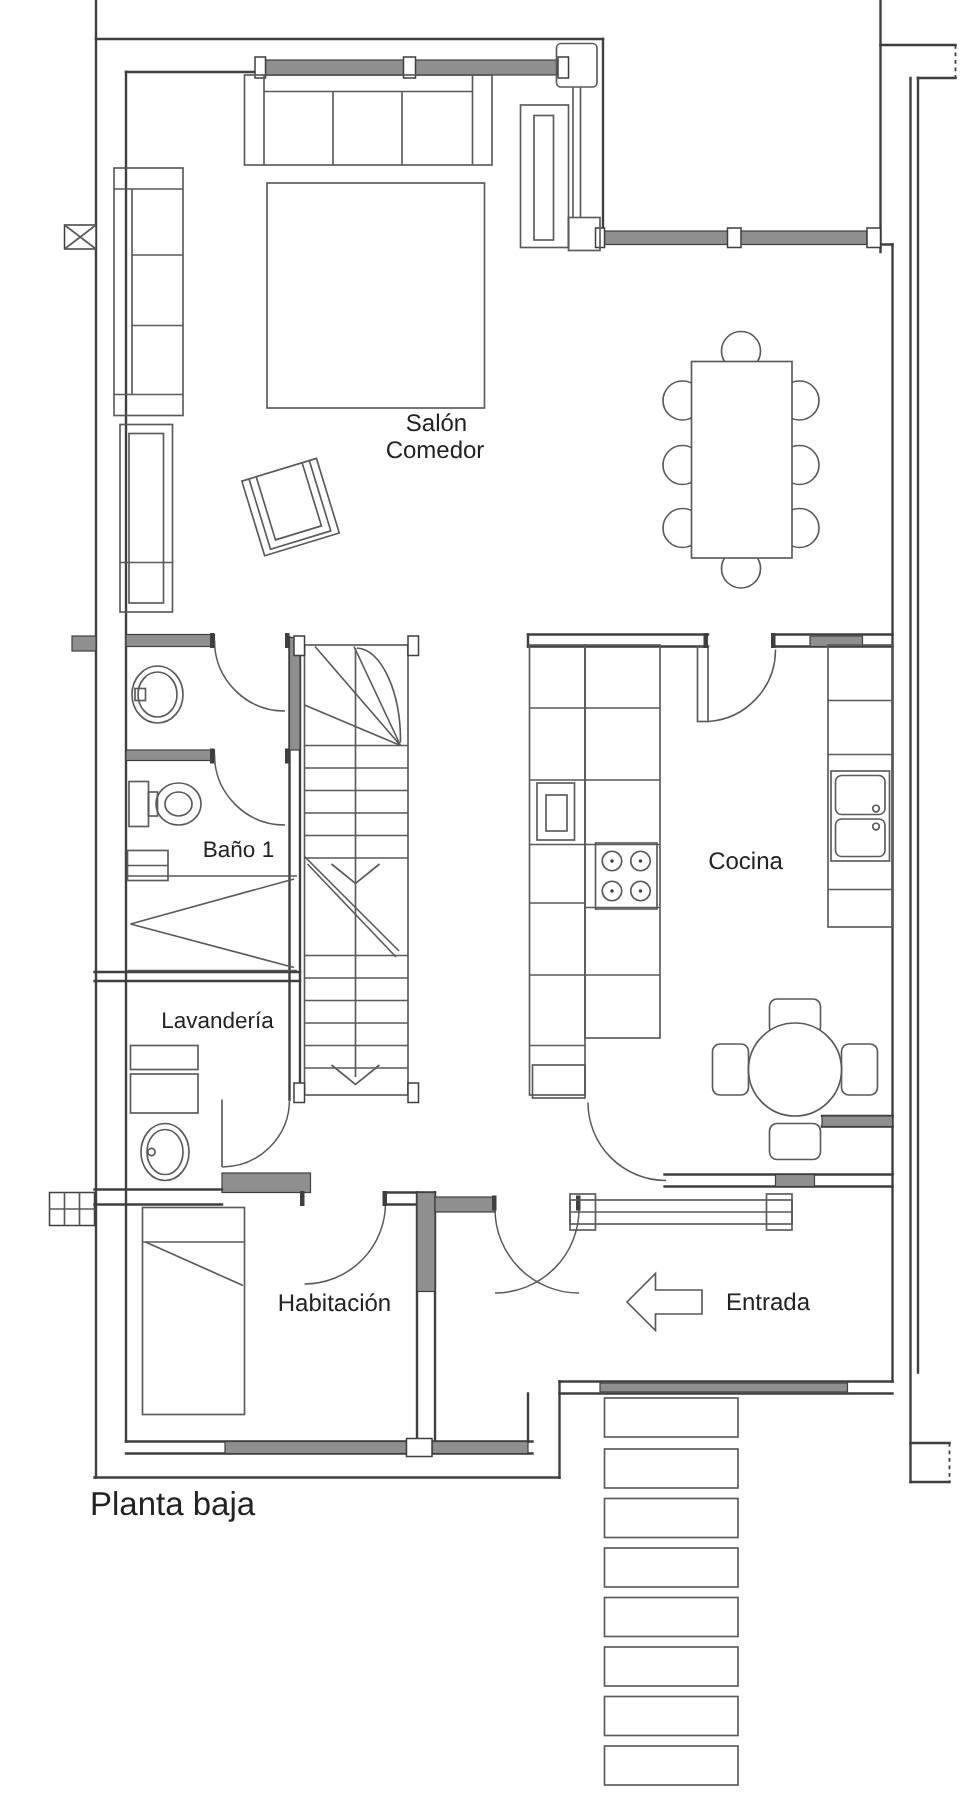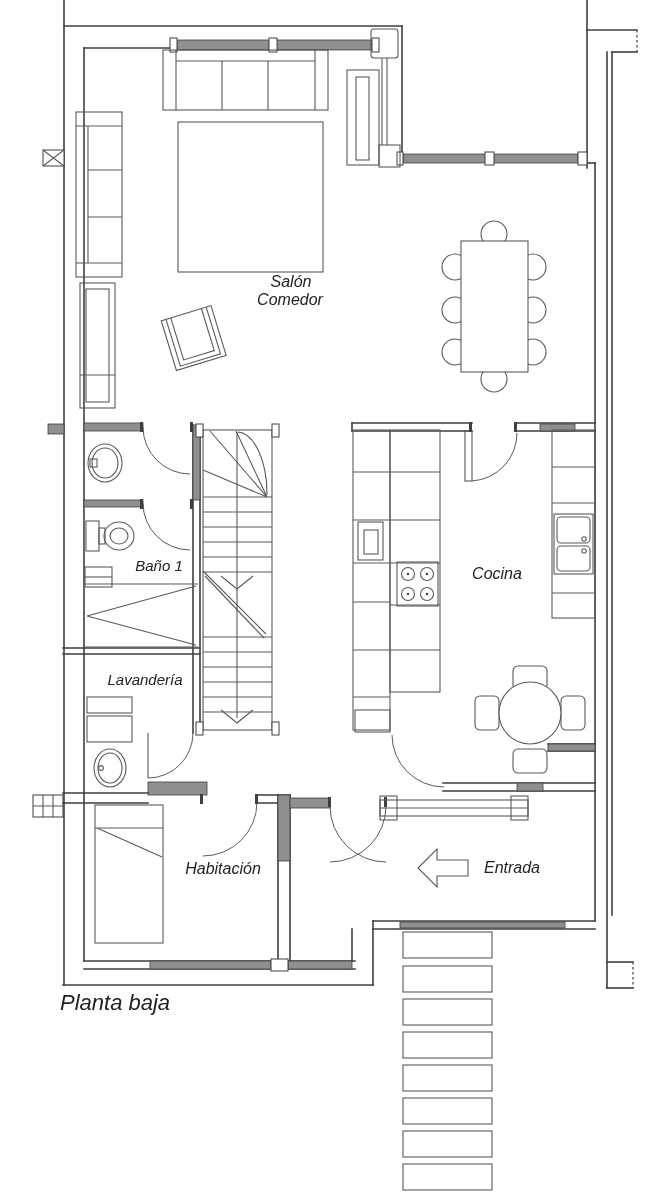--- a/index.html
+++ b/index.html
@@ -1,20 +1,20 @@
 <!DOCTYPE html>
 <html style="--line: #3f3f3f; --line-light: #5a5a5a; --window-fill: #8f8f8f; --text: #222222; --bg: #ffffff;"><head>
 <meta charset="utf-8">
 <style>
   :root{
     --line:#3f3f3f; --line-light:#5a5a5a; --window-fill:#8f8f8f;
     --text:#222222; --bg:#ffffff;
   }
   html,body{margin:0;padding:0;background:var(--bg);}
-  .page{width:645px;height:1200px;position:relative;background:var(--bg);font-style:italic;}
+  .page{width:645px;height:1200px;position:relative;background:var(--bg);}
   svg{display:block;}
   .wall{stroke:var(--line);stroke-width:1.6;fill:none;stroke-linecap:square;}
   .thin{stroke:var(--line-light);stroke-width:1.1;fill:none;}
   .furn{stroke:var(--line-light);stroke-width:1.1;fill:none;}
   .furnw{stroke:var(--line-light);stroke-width:1.1;fill:var(--bg);}
   .win{fill:var(--window-fill);stroke:var(--line);stroke-width:0.8;}
   .cap{fill:var(--line);stroke:none;}
   .post{fill:var(--bg);stroke:var(--line);stroke-width:1;}
   .dash{stroke:var(--line);stroke-width:1.2;fill:none;stroke-dasharray:2.5 2.5;}
   .arc{stroke:var(--line-light);stroke-width:1;fill:none;}

